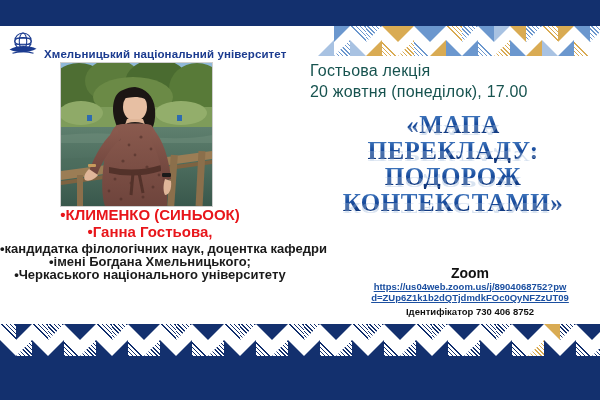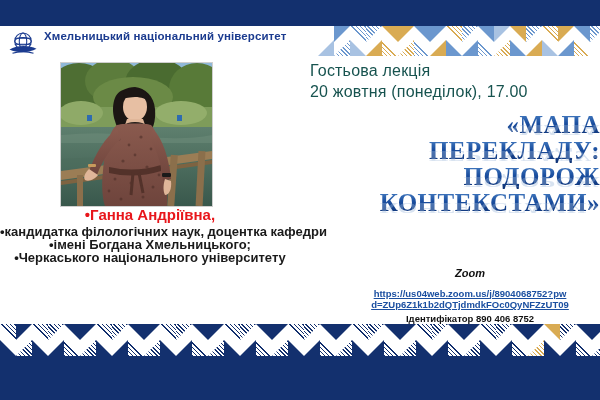--- a/index.html
+++ b/index.html
@@ -76,21 +76,21 @@
   .f-hnavy {
     background: repeating-linear-gradient(45deg,
       #13306E 0 1px, #ffffff 1px 3px);
   }
 
   
   .header-row {
     position: absolute;
     left: 8px; top: 30px;
     display: flex;
-    align-items: flex-start;
+    align-items: flex-end;
     gap: 6px;
   }
   .logo {
     width: 30px; height: 30px;
     flex: 0 0 30px;
   }
   .univ-name {
     color: #1B3B8F;
     font-size: 11.5px;
     font-weight: bold;
@@ -157,21 +157,20 @@
     font-weight: bold;
     font-size: 25px;
     line-height: 25px;
     letter-spacing: .5px;
     color: #1B4FA0;
     background: linear-gradient(180deg, #4F86C8 0%, #1B4FA0 45%, #0E3274 100%);
     -webkit-background-clip: text;
     background-clip: text;
     -webkit-text-fill-color: transparent;
     margin-bottom: 1px;
-    text-align: right;
   }
   .title-line::after {
     content: attr(data-echo);
     position: absolute;
     left: 0; right: 0;
     top: 100%;
     transform: scaleY(-0.55);
     transform-origin: top center;
     color: #9BB6DA;
     -webkit-text-fill-color: #9BB6DA;
@@ -183,21 +182,21 @@
   .zoom-block {
     position: absolute;
     left: 340px; top: 268px;
     width: 260px;
     text-align: center;
     color: #111111;
     font-size: 9.5px;
     font-weight: bold;
     line-height: 11.5px;
   }
-  .zoom-label { font-size: 11px; font-weight: bold; margin-bottom: 8px; font-style: italic; }
+  .zoom-label { font-size: 14px; font-weight: bold; margin-bottom: 1px; }
   .zoom-url {
     color: #1B4FA0;
     text-decoration: underline;
     font-size: 9.5px;
     font-weight: bold;
     line-height: 11.5px;
     display: block;
     word-break: break-all;
   }
   .zoom-meta { margin-top: 2px; font-size: 9.5px; }
@@ -526,21 +525,22 @@
       <path d="M104 116 C102 122 102 128 104 132 C108 132 111 126 110 118 Z" fill="#E0B699"></path>
       <rect x="101" y="110" width="9" height="4" rx="1.2" fill="#1A1A1A"></rect>
       <rect x="27" y="101" width="8" height="3" rx="1" fill="#C79A5C"></rect>
 
       <rect x="26" y="52" width="5" height="6" fill="#2E6BB0"></rect>
       <rect x="116" y="52" width="5" height="6" fill="#2E6BB0"></rect>
     </svg>
   </div>
 
   <div class="speaker-block">
-    <div class="speaker-name line2">•Ганна Андріївна,</div>
+    <div class="speaker-name">•КЛИМЕНКО (СИНЬООК)</div>
+    <div class="speaker-name line2">•Ганна Гостьова,</div>
     <div class="speaker-desc">
       <div>•кандидатка філологічних наук, доцентка кафедри</div>
       <div>•імені Богдана Хмельницького;</div>
       <div>•Черкаського національного університету</div>
     </div>
   </div>
 
   <div class="lecture-head">
     <div>Гостьова лекція</div>
     <div>20 жовтня (понеділок), 17.00</div>
@@ -551,17 +551,17 @@
     <div class="title-line" data-echo="ПЕРЕКЛАДУ:">ПЕРЕКЛАДУ:</div>
     <div class="title-line" data-echo="ПОДОРОЖ">ПОДОРОЖ</div>
     <div class="title-line" data-echo="КОНТЕКСТАМИ»">КОНТЕКСТАМИ»</div>
   </div>
 
   <div class="zoom-block">
     <div class="zoom-label">Zoom</div>
     <a class="zoom-url" href="#">https://us04web.zoom.us/j/8904068752?pw</a>
     <a class="zoom-url" href="#">d=ZUp6Z1k1b2dQTjdmdkFOc0QyNFZzUT09</a>
     <div class="zoom-meta">
-      <div>Ідентифікатор 890 406 8752</div>
+      <div>Ідентифікатор 730 406 8752</div>
     </div>
   </div>
 
 </div>
 
 </body></html>

